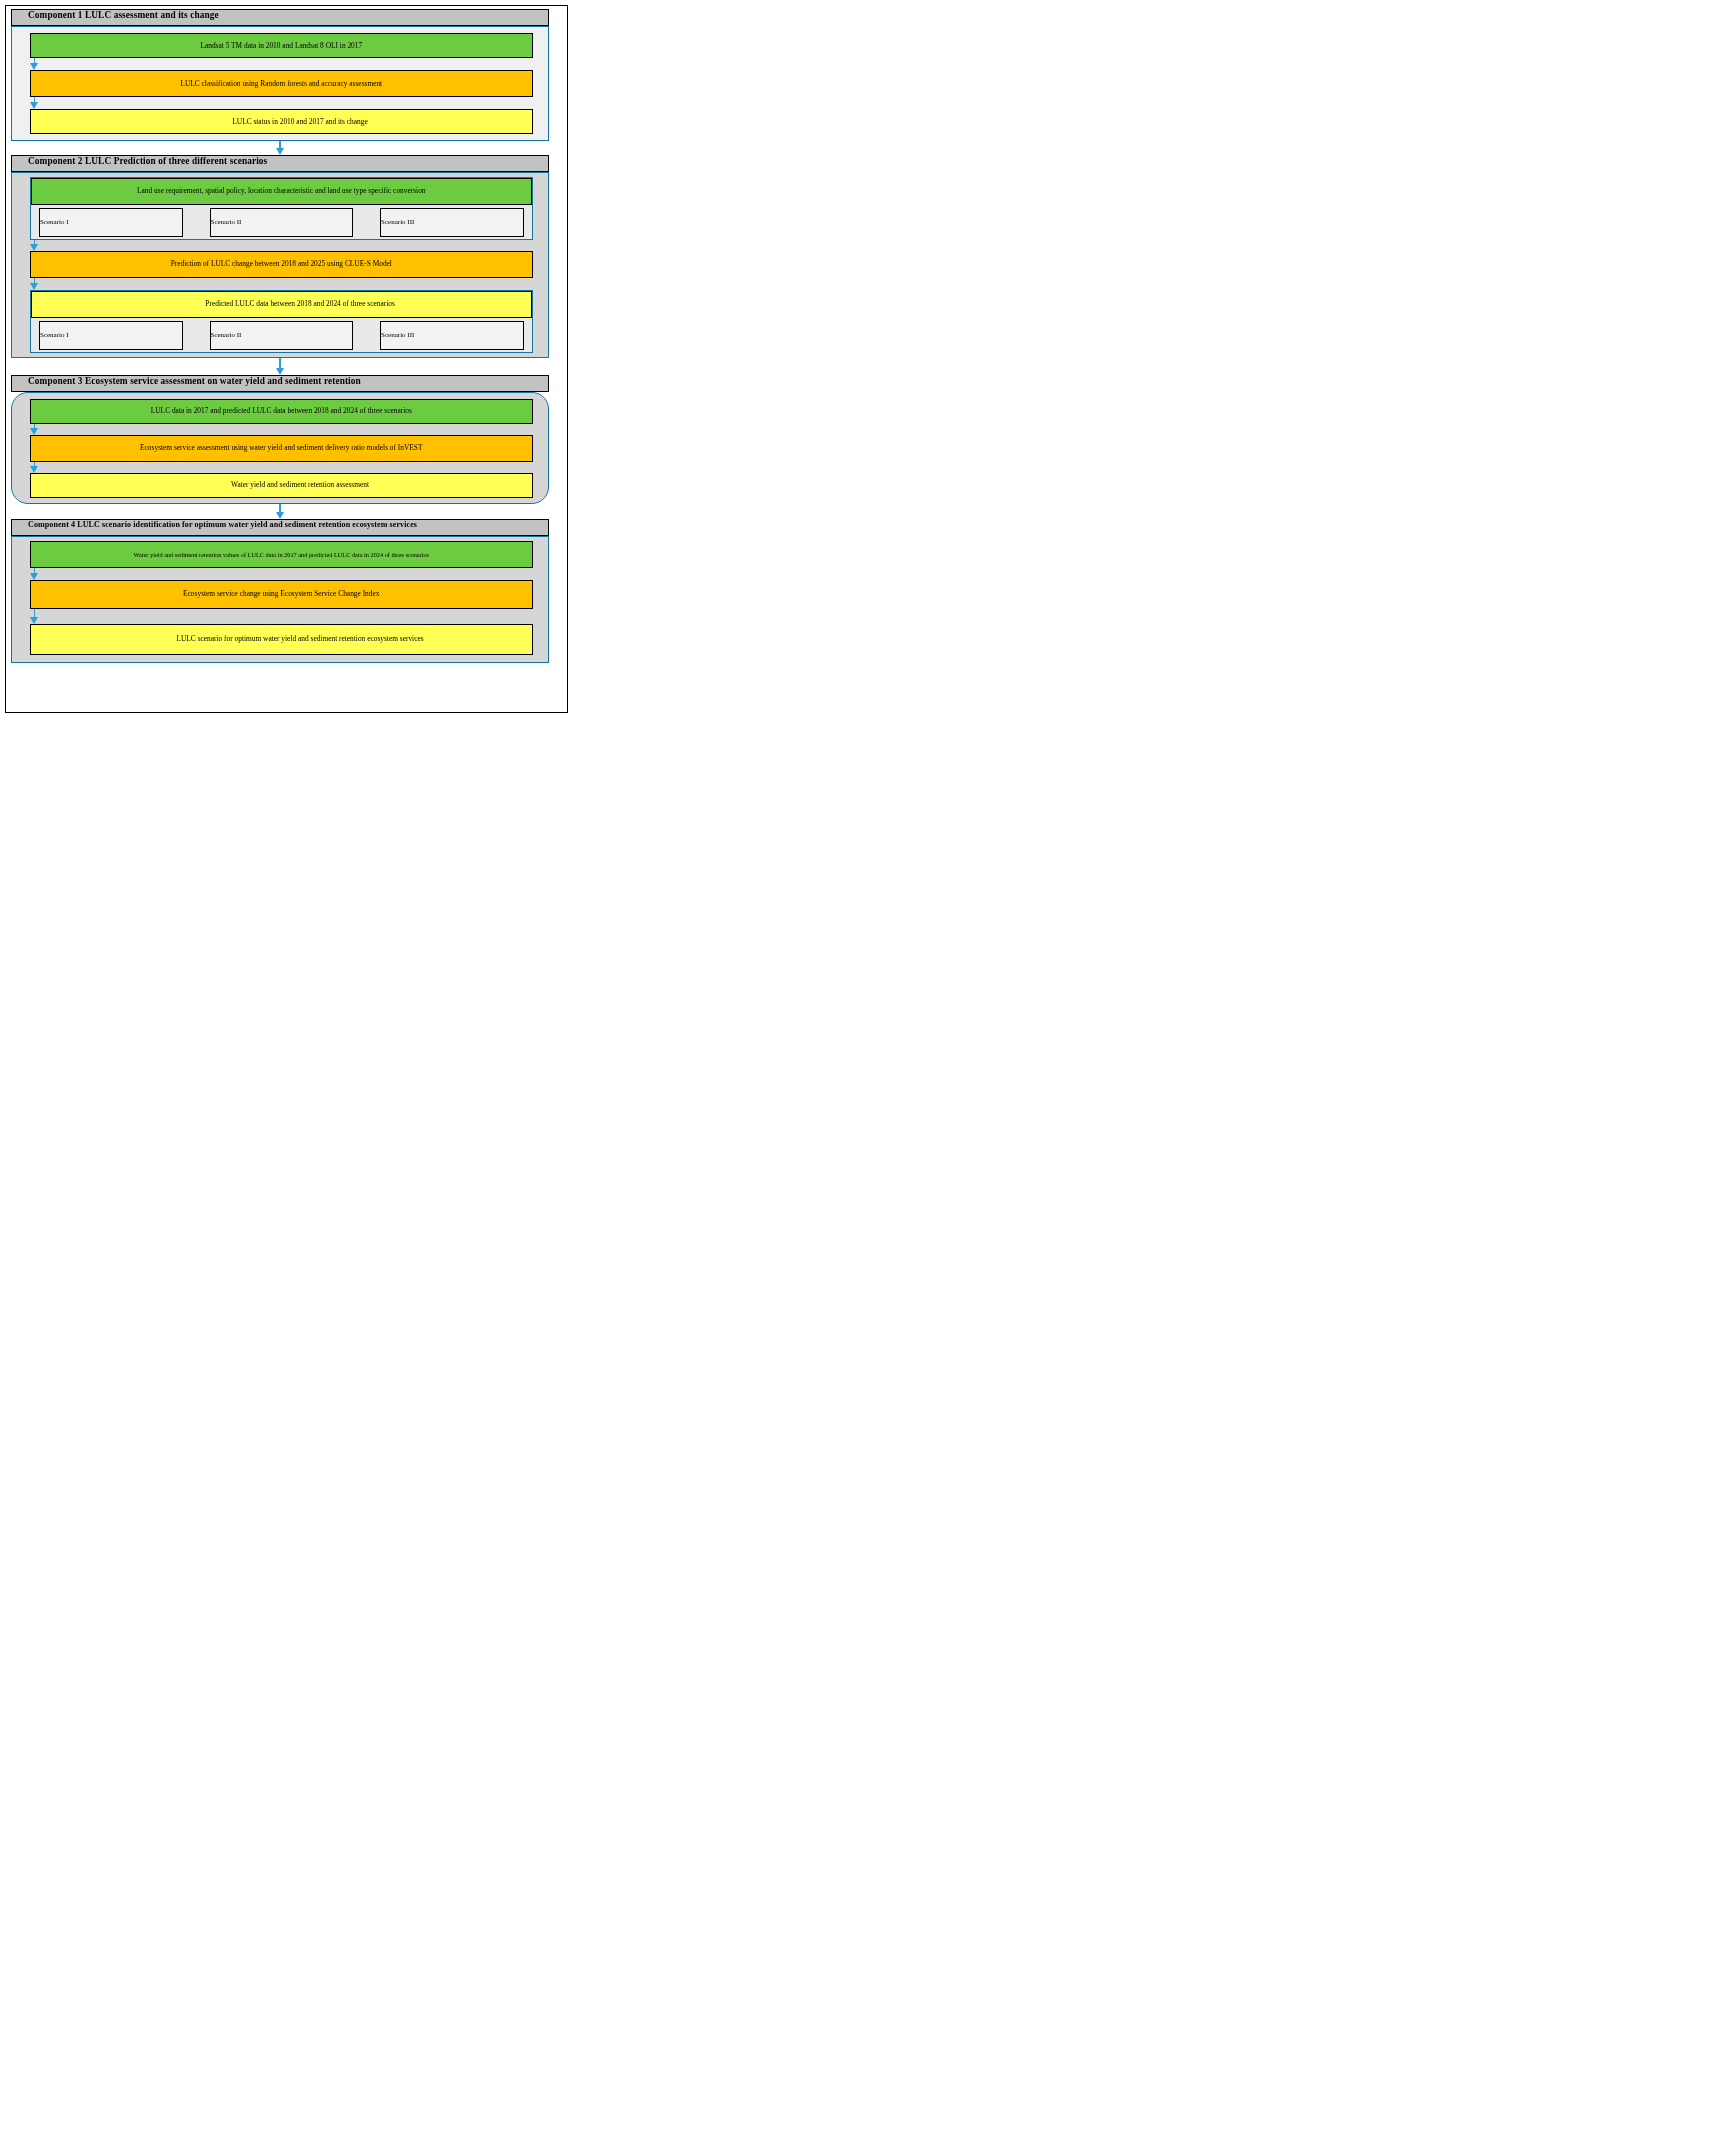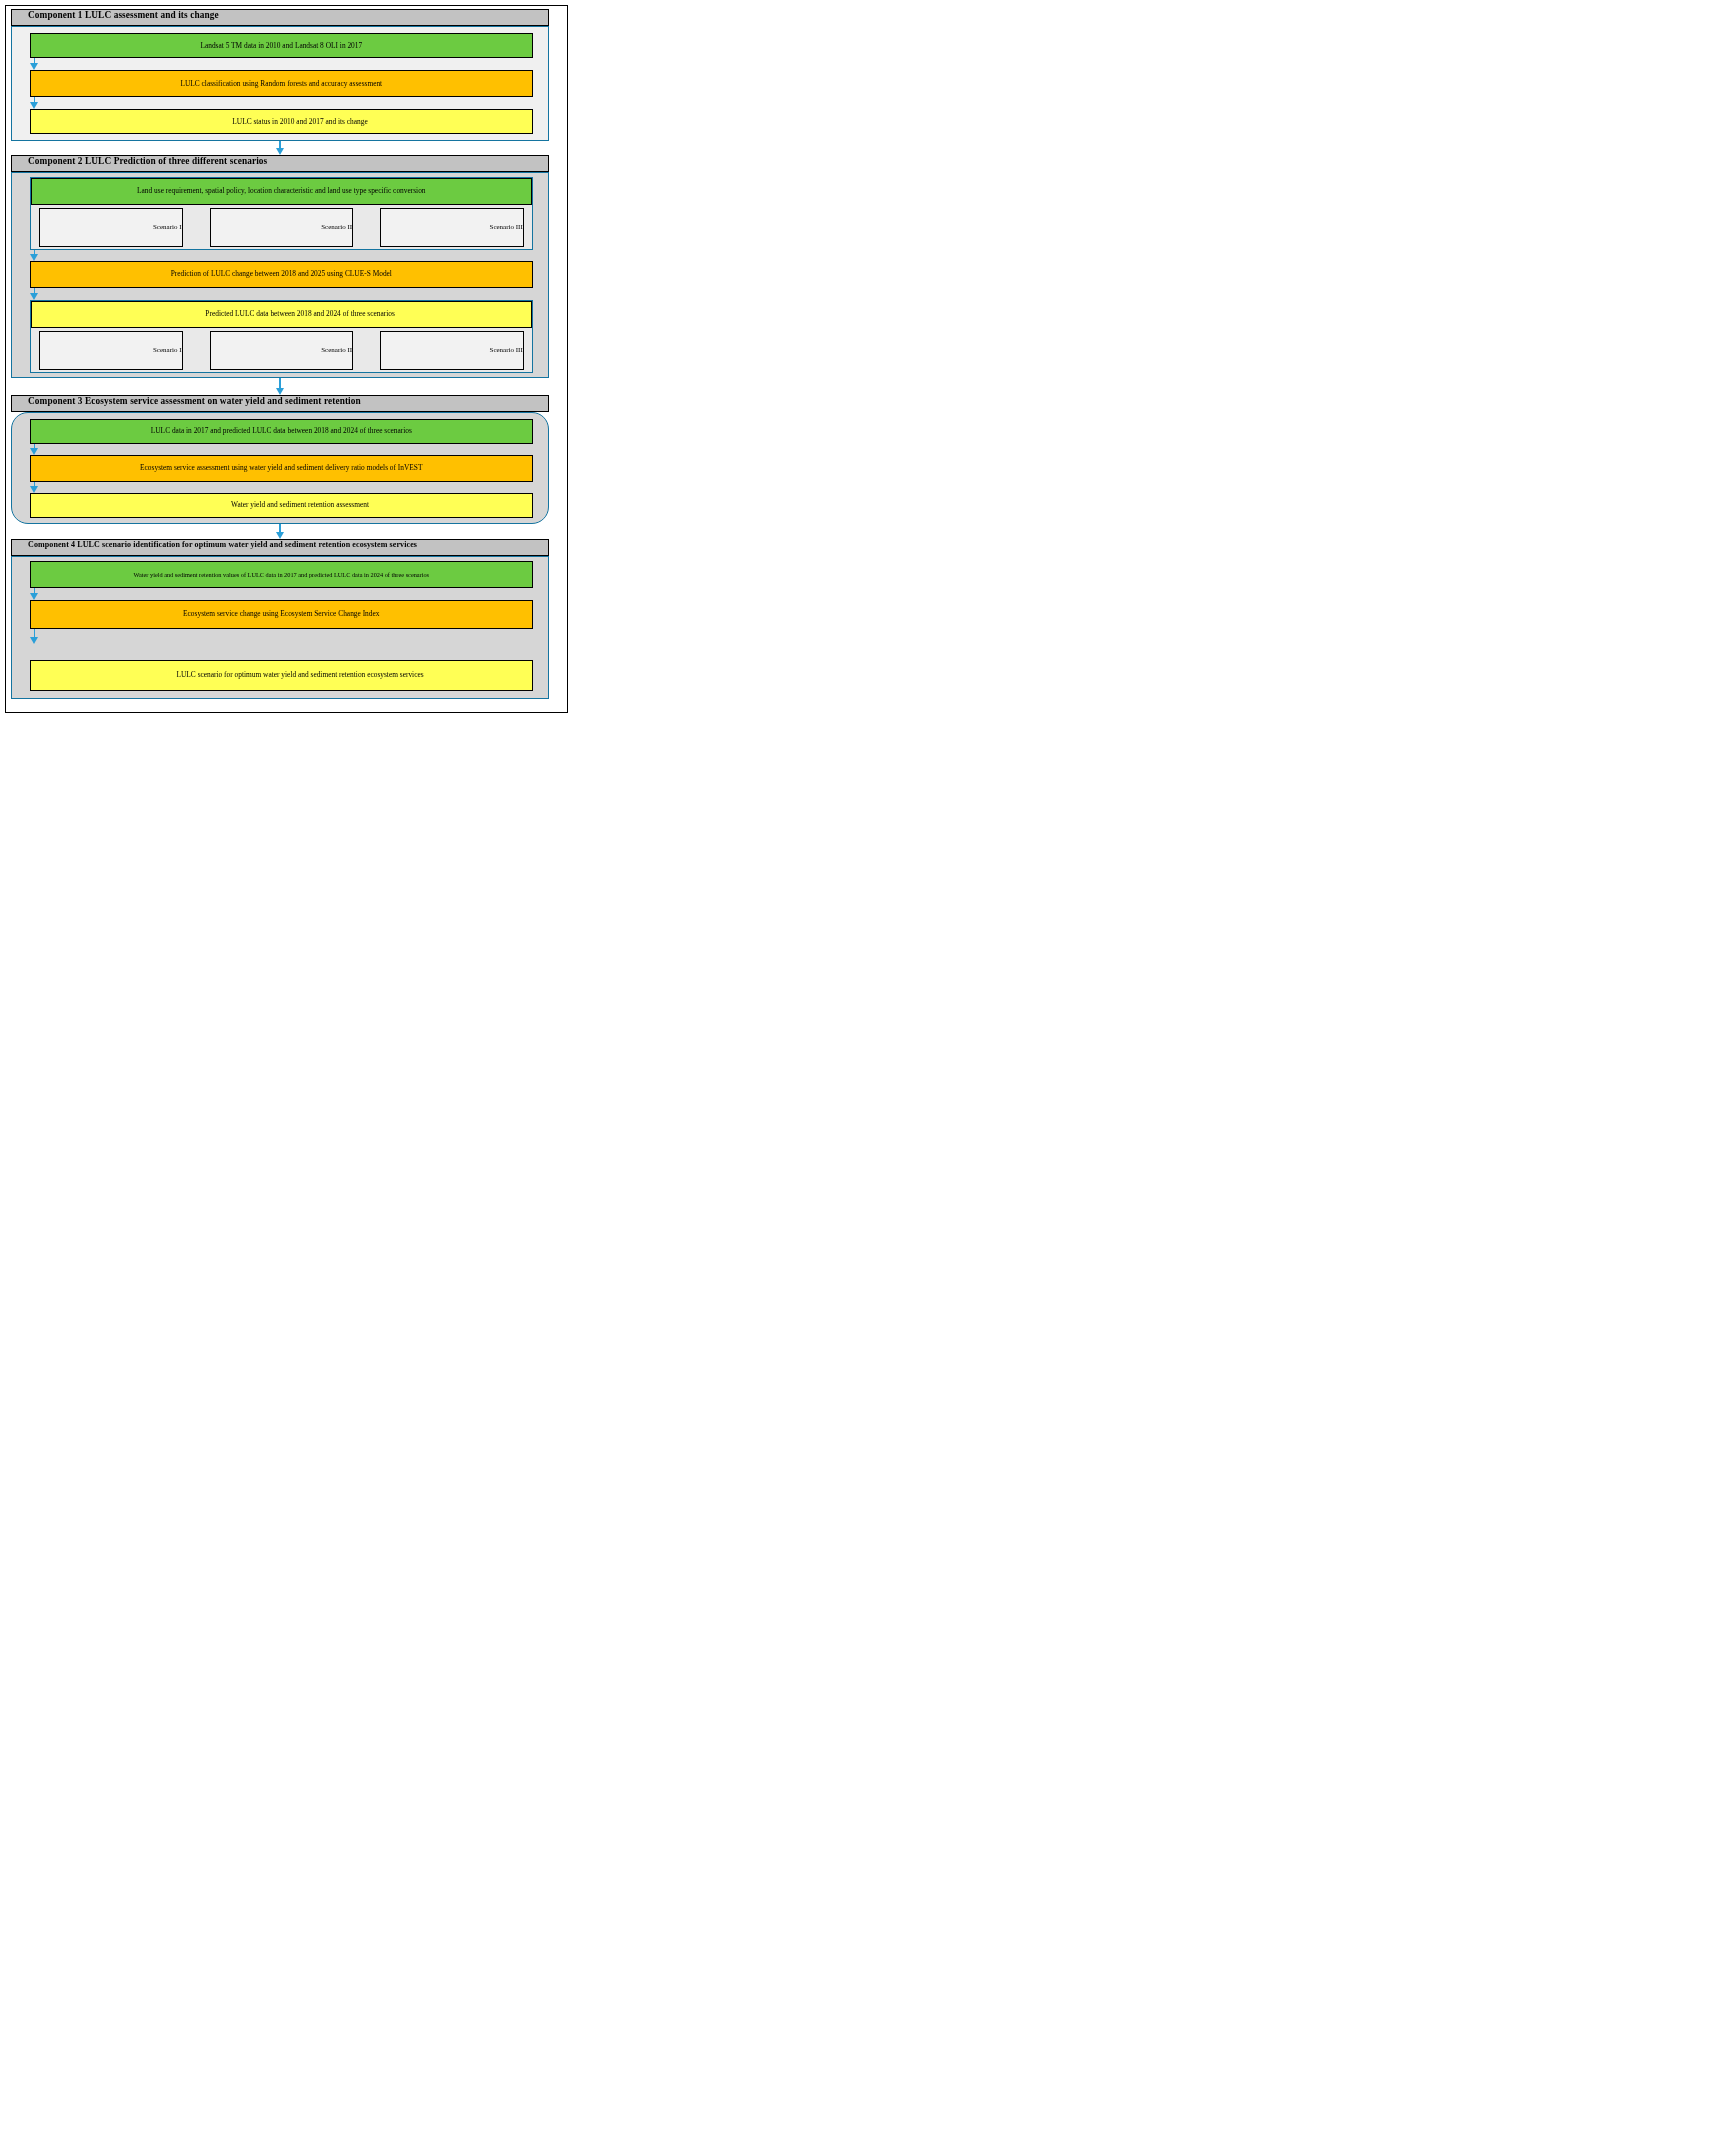--- a/index.html
+++ b/index.html
@@ -49,34 +49,34 @@
     border:1.4px solid var(--ink);
     width:100%;
     display:flex;align-items:center;justify-content:center;
     text-align:center;font-size:7.4px;line-height:1.15;
     padding:0.9px 6.5px;
   }
   .node.green{background:var(--green);}
   .node.orange{background:var(--orange);}
   .node.yellow{background:var(--yellow);padding-left:44px;}
   .h56{height:25px;} .h58{height:27px;}
-  .h62{height:29px;} .h66{height:31px;margin-top:16px;}
+  .h62{height:29px;} .h66{height:31px;}
   .fs13{font-size:6.3px;}
   .subpanel{
     border:0.9px solid var(--panel_blue);
     background:var(--subpanel_gray);
   }
   .scenario-row{
     display:flex;justify-content:space-between;gap:27px;
     padding:2.8px 8.3px 2.3px 8.3px;
   }
   .scenario{
-    flex:1;height:39px;border:0.9px solid var(--ink);
+    flex:1;height:29px;border:0.9px solid var(--ink);
     background:var(--scenario_gray);
-    display:flex;align-items:center;justify-content:flex-end;
+    display:flex;align-items:center;justify-content:flex-start;
     font-size:7px;
   }
   .arrow{
     display:flex;flex-direction:column;align-items:center;
     align-self:center;width:9.3px;
   }
   .arrow .shaft{width:1.4px;flex:1 1 auto;background:var(--arrow_blue);}
   .arrow .head{
     width:0;height:0;flex:0 0 auto;
     border-left:4.2px solid transparent;border-right:4.2px solid transparent;

